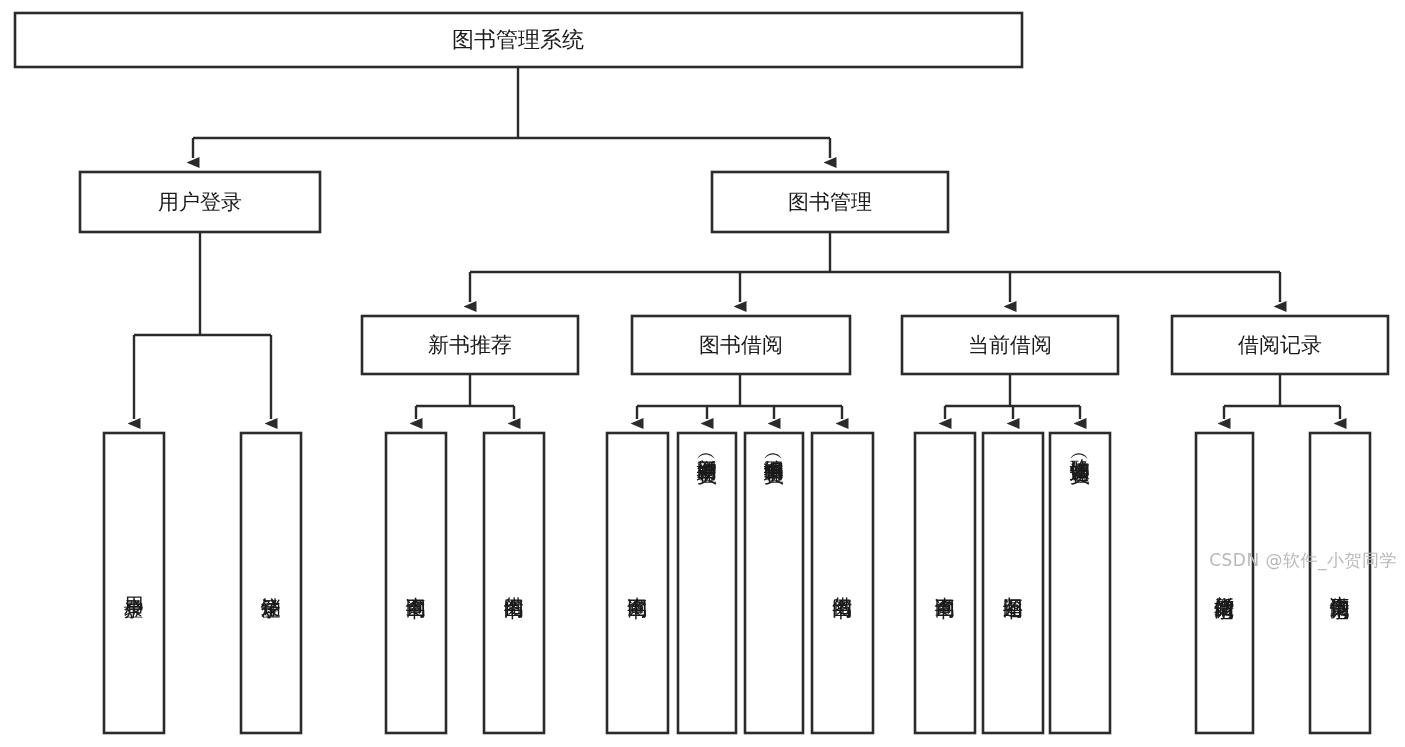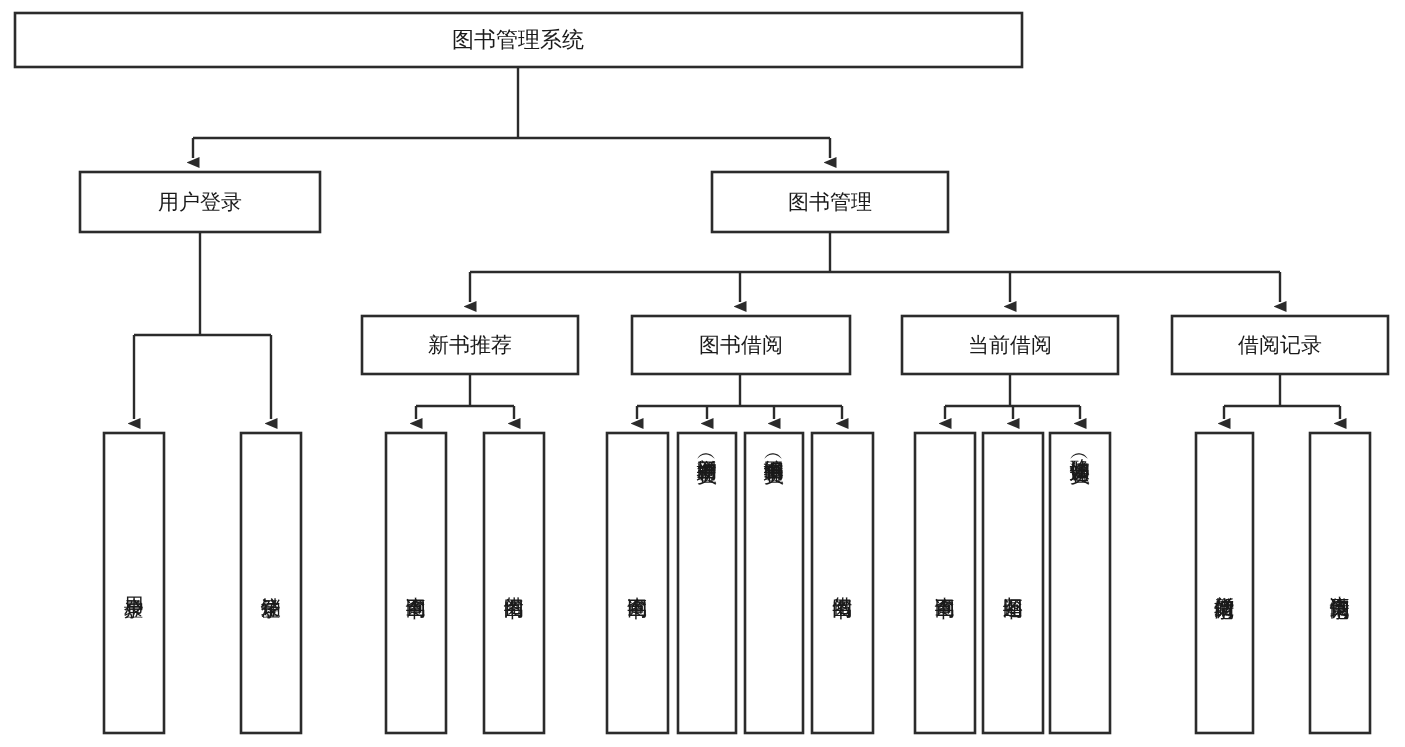--- a/index.html
+++ b/index.html
@@ -239,14 +239,15 @@
   </div>
 
   <div class="leaf-label-wrap" style="left:1196px; top:433px; width:57px; height:300px;">
     <span class="leaf-label">新增借阅记录</span>
   </div>
 
   <div class="leaf-label-wrap" style="left:1310px; top:433px; width:60px; height:300px;">
     <span class="leaf-label">查询借阅记录</span>
   </div>
 
+  <div id="watermark">CSDN @软件_小贺同学</div>
 
 </div>
 
 </body></html>

